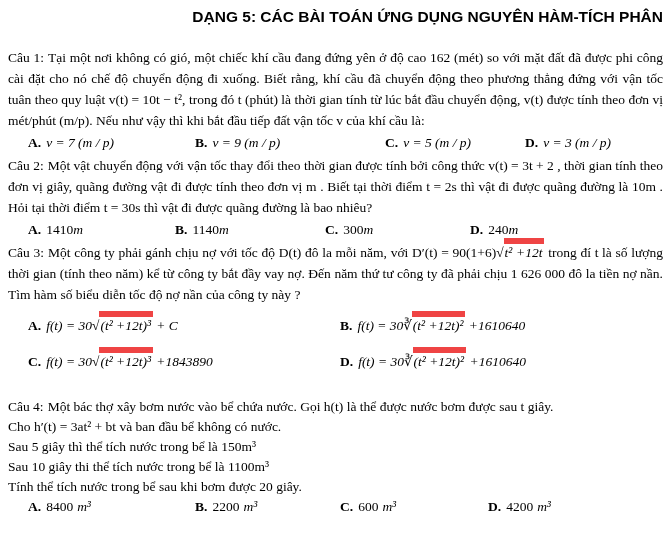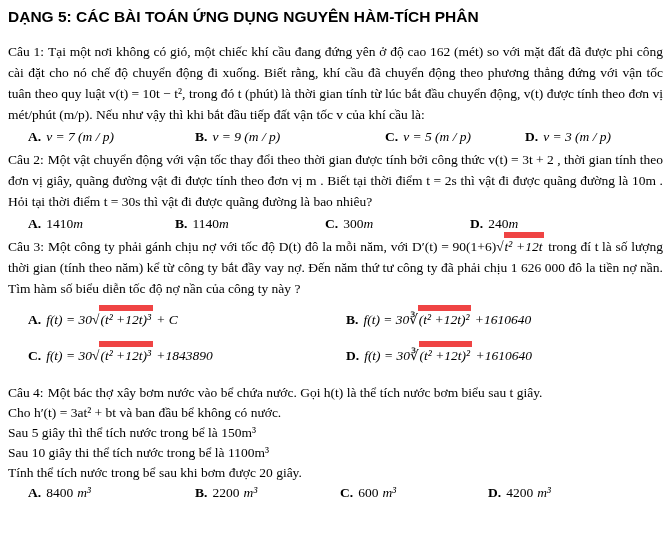--- a/index.html
+++ b/index.html
@@ -12,44 +12,43 @@
     font-family: "Liberation Serif", serif;
     font-size: 13.5px;
     padding: 5px 8px 0 8px;
     overflow: hidden;
   }
   .title {
     font-family: "Liberation Sans", sans-serif;
     font-weight: bold;
     font-size: 15.5px;
     line-height: 20px;
-    text-align: left;
-    margin: 2px 0 14px 0;
+    text-align: right;
+    margin: 2px 0 20px 0;
   }
   .qsection { margin-bottom: 2px; }
   p.qbody {
     line-height: 21px;
     text-align: justify;
   }
   p.qline { line-height: 20px; text-align: left; }
   .qlabel { font-weight: normal; margin-right: 4px; }
   .opts {
     display: grid;
     padding-left: 20px;
     line-height: 21px;
     margin: 1px 0 2px 0;
   }
   .opts-q1 { grid-template-columns: 167px 190px 140px auto; }
   .opts-q2 { grid-template-columns: 147px 150px 145px auto; }
   .opts-q3 {
     grid-template-columns: 312px auto;
     row-gap: 6px;
-    margin: 6px 0 12px 0;
+    margin: 6px 0 20px 0;
     line-height: 30px;
-    gap: 6px;
   }
   .opts-q4 { grid-template-columns: 167px 145px 148px auto; line-height: 17px; margin-bottom: 0; }
   .opt { white-space: nowrap; }
   .opt .letter { font-weight: bold; margin-right: 5px; }
   .math { font-style: italic; }
   .unit { font-style: italic; }
   .opts-q4 .unit { margin-left: 4px; margin-top: 20px; }
   .rad { white-space: nowrap; }
   .rsign { font-style: normal; }
   .rtop { border-top: 6px solid #ef4444; padding: 1px 2px 0 1px; }
@@ -85,21 +84,21 @@
     <p class="qbody"><span class="qlabel">Câu 3:</span><span>Một công ty phải gánh chịu nợ với tốc độ D(t) đô la mỗi năm, với D′(t) = 90(1+6)</span><span class="rad"><span class="rsign">√</span><span class="rtop math">t² +12t</span></span><span> trong đí t là số lượng thời gian (tính theo năm) kể từ công ty bắt đầy vay nợ. Đến năm thứ tư công ty đã phải chịu 1 626 000 đô la tiền nợ nần. Tìm hàm số biểu diễn tốc độ nợ nần của công ty này ?</span></p>
     <div class="opts opts-q3">
       <span class="opt"><span class="letter">A.</span><span class="math">f(t) = 30</span><span class="rad"><span class="rsign">√</span><span class="rtop math">(t² +12t)³</span></span><span class="math"> + C</span></span>
       <span class="opt"><span class="letter">B.</span><span class="math">f(t) = 30</span><span class="rad"><span class="rsign">∛</span><span class="rtop math">(t² +12t)²</span></span><span class="math"> +1610640</span></span>
       <span class="opt"><span class="letter">C.</span><span class="math">f(t) = 30</span><span class="rad"><span class="rsign">√</span><span class="rtop math">(t² +12t)³</span></span><span class="math"> +1843890</span></span>
       <span class="opt"><span class="letter">D.</span><span class="math">f(t) = 30</span><span class="rad"><span class="rsign">∛</span><span class="rtop math">(t² +12t)²</span></span><span class="math"> +1610640</span></span>
     </div>
   </section>
 
   <section class="qsection">
-    <p class="qline"><span class="qlabel">Câu 4:</span><span>Một bác thợ xây bơm nước vào bể chứa nước. Gọi h(t) là thể tích nước bơm biểu sau t giây.</span></p>
+    <p class="qline"><span class="qlabel">Câu 4:</span><span>Một bác thợ xây bơm nước vào bể chứa nước. Gọi h(t) là thể được nước bơm được sau t giây.</span></p>
     <p class="qline">Cho h′(t) = 3at² + bt và ban đầu bể không có nước.</p>
     <p class="qline">Sau 5 giây thì thể tích nước trong bể là 150m³</p>
     <p class="qline">Sau 10 giây thi thể tích nước trong bể là 1100m³</p>
     <p class="qline">Tính thể tích nước trong bể sau khi bơm được 20 giây.</p>
     <div class="opts opts-q4">
       <span class="opt"><span class="letter">A.</span><span>8400</span><span class="unit">m³</span></span>
       <span class="opt"><span class="letter">B.</span><span>2200</span><span class="unit">m³</span></span>
       <span class="opt"><span class="letter">C.</span><span>600</span><span class="unit">m³</span></span>
       <span class="opt"><span class="letter">D.</span><span>4200</span><span class="unit">m³</span></span>
     </div>

